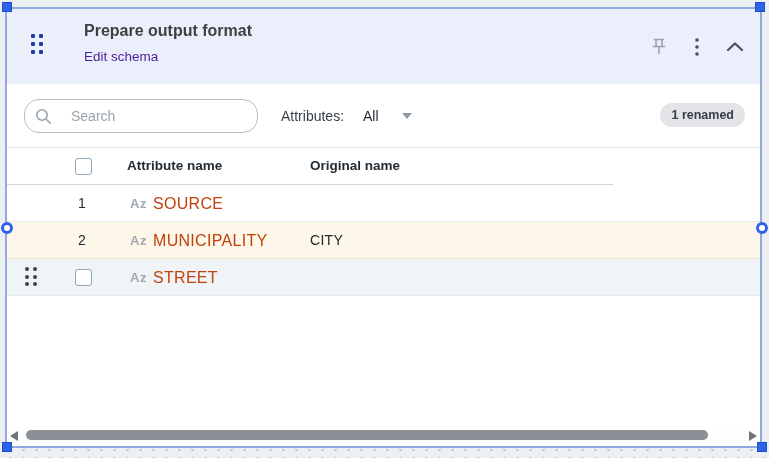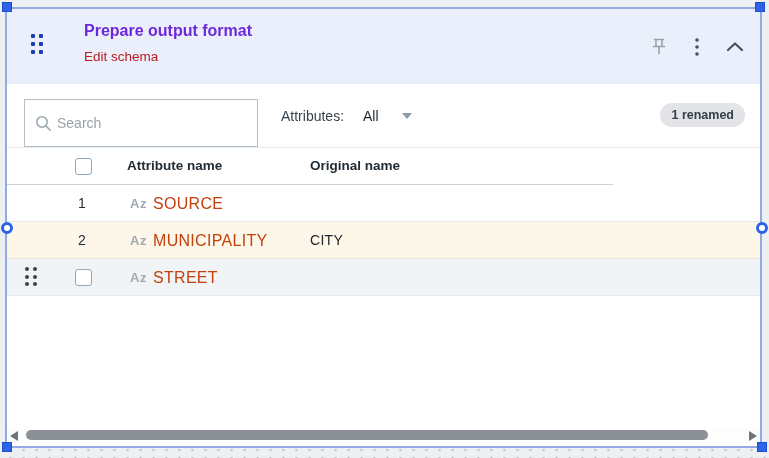--- a/index.html
+++ b/index.html
@@ -32,30 +32,30 @@
   }
   
   .hdr {
     position:absolute; left:0; top:0; width:753px; height:75px;
     background:#ebeffc;
   }
   .hdr-drag { position:absolute; left:24px; top:25px; width:13px; height:22px;
     display:grid; grid-template-columns:4px 4px; grid-template-rows:4px 4px 4px;
     column-gap:4px; row-gap:4px; }
   .hdr-drag i { width:4px; height:4px; border-radius:1px; background:#1d3fae; }
-  .hdr-title { position:absolute; left:77px; top:13px; font-size:16px; font-weight:700; color:#6d28d9; }
-  .hdr-sub   { position:absolute; left:77px; top:40px; font-size:13.5px; color:#b91c1c; }
+  .hdr-title { position:absolute; left:77px; top:13px; font-size:16px; font-weight:700; color:#404040; }
+  .hdr-sub   { position:absolute; left:77px; top:40px; font-size:13.5px; color:#4c1d95; }
   .hdr-icons { position:absolute; right:14px; top:27px; display:flex; align-items:center; gap:16px; }
   .icon-btn { width:22px; height:22px; display:flex; align-items:center; justify-content:center; cursor:pointer; }
   
   .toolbar { position:absolute; left:0; top:75px; width:753px; height:63px; background:#ffffff; }
   .search-box {
-    position:absolute; left:17px; top:15px; width:234px; height:48px;
-    border:1px solid #b4c0c8; border-radius:0; background:#fff;
-    display:flex; align-items:center; padding-left:10px; gap:5px;
+    position:absolute; left:17px; top:15px; width:234px; height:34px;
+    border:1px solid #b4c0c8; border-radius:15px; background:#fff;
+    display:flex; align-items:center; padding-left:10px; gap:19px;
   }
   .search-box input {
     border:none; outline:none; font-size:14px; color:#3c454c; width:170px;
     font-family:"Liberation Sans", sans-serif; background:transparent;
   }
   .search-box input::placeholder { color:#9aa3aa; }
   .attr-filter {
     position:absolute; left:274px; top:0; height:63px;
     display:flex; align-items:center; gap:19px; cursor:pointer;
   }

